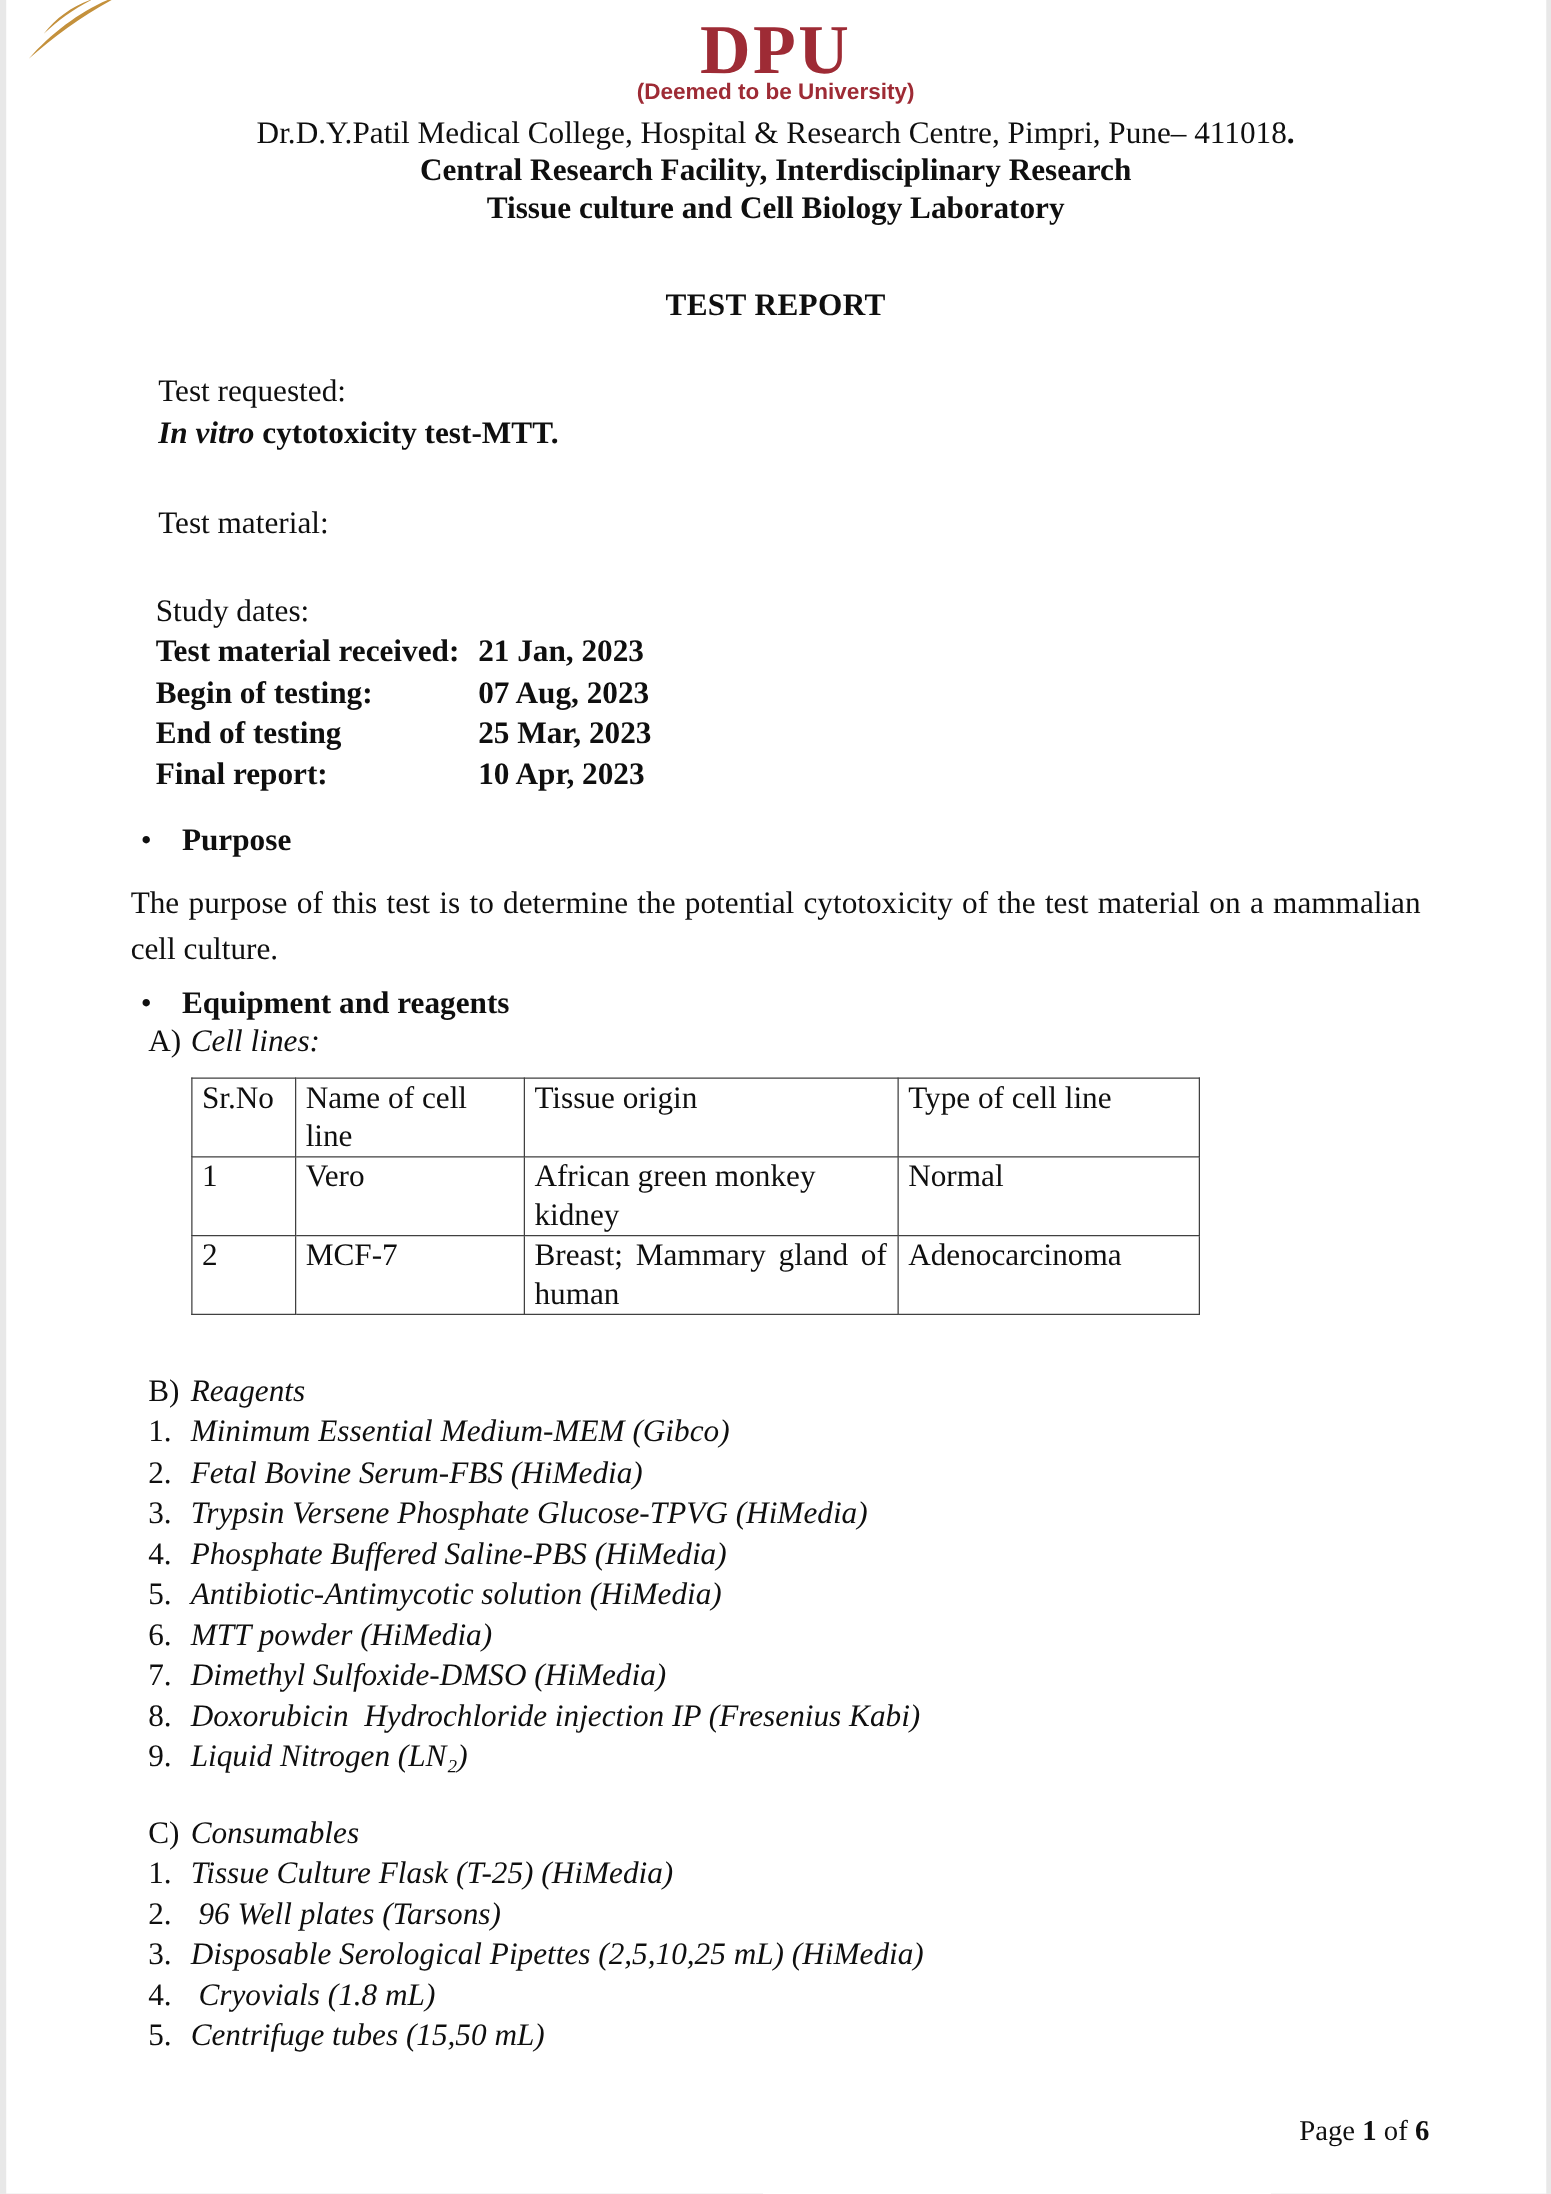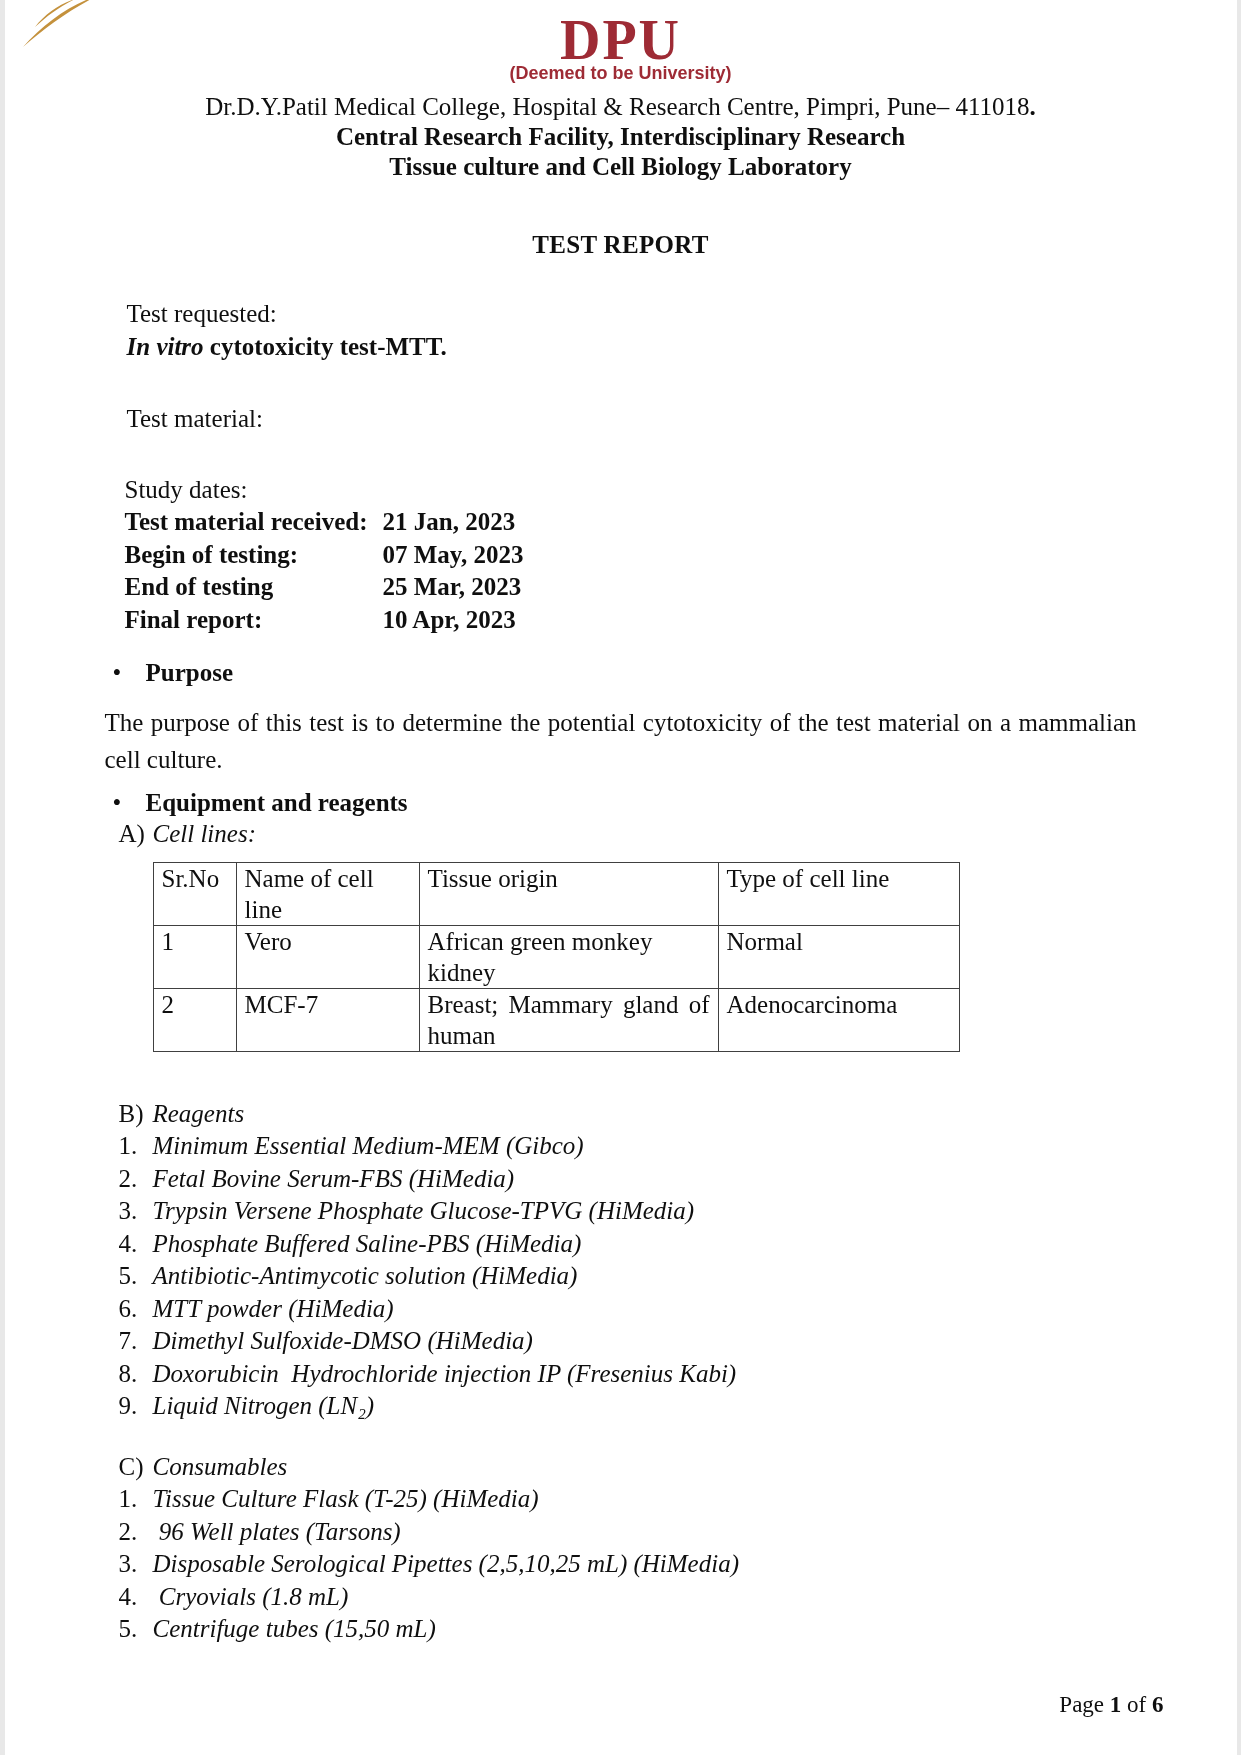--- a/index.html
+++ b/index.html
@@ -58,21 +58,21 @@
   .list-row .marker{ flex:0 0 48px; padding-left:14px; box-sizing:border-box; }
   .list-row .txt{ white-space:pre-wrap;font-style:italic; }
   
   .cl-table{ border-collapse:collapse; table-layout:fixed; width:807px; margin:11px 0 0 48px; }
   .cl-table td{ border:1.5px solid var(--border); padding:0 8px; line-height:31px; vertical-align:top; }
   .col-1{ width:83px; } .col-2{ width:183px; } .col-3{ width:299px; } .col-4{ width:241px; }
   .cell-justify{ text-align:justify; }
   .reagents-heading{ margin-top:46px; }
   .consumables-heading{ margin-top:28px; }
   
-  .page-footer{ position:absolute; top:1692px; right:73px; font-size:23px; line-height:26px; }
+  .page-footer{ position:absolute; top:1692px; right:93px; font-size:23px; line-height:26px; }
   .page-footer .bold{ font-weight:700; }
 </style>
 </head>
 <body>
 
 <div class="page">
 
   <div class="logo-wrap">
     <div class="logo-acronym">DPU</div><span class="logo-swoosh"><svg width="82" height="56" viewBox="0 0 82 56">
         <path d="M6 54 C 28 35, 52 17, 80 3 C 54 11, 26 31, 6 54 Z" fill="var(--swoosh)"></path>
@@ -97,21 +97,21 @@
   <div class="block-heading tm-heading">Test material:</div>
 
   <div class="block-heading sd-heading">Study dates:</div>
   <div class="sd-rows">
     <div class="kv-row">
       <span class="kv-label">Test material received:</span>
       <span>21 Jan, 2023</span>
     </div>
     <div class="kv-row">
       <span class="kv-label">Begin of testing:</span>
-      <span>07 May, 2023</span>
+      <span>07 Aug, 2023</span>
     </div>
     <div class="kv-row">
       <span class="kv-label">End of testing</span>
       <span>25 Mar, 2023</span>
     </div>
     <div class="kv-row">
       <span class="kv-label">Final report:</span>
       <span>10 Apr, 2023</span>
     </div>
   </div>

